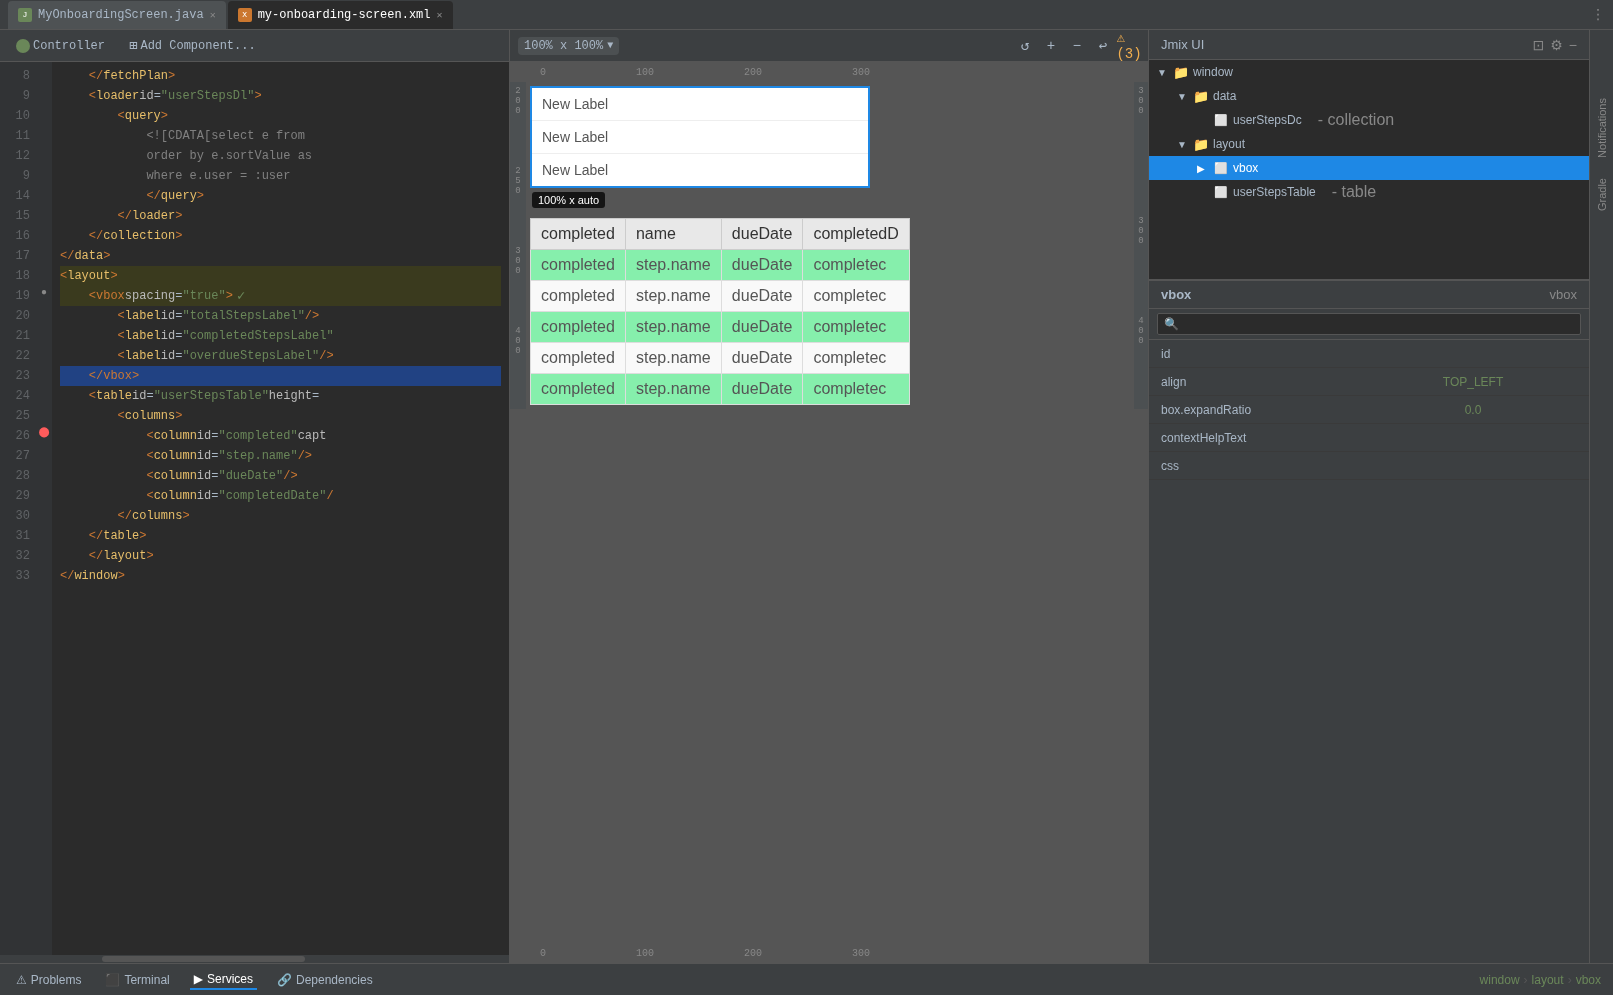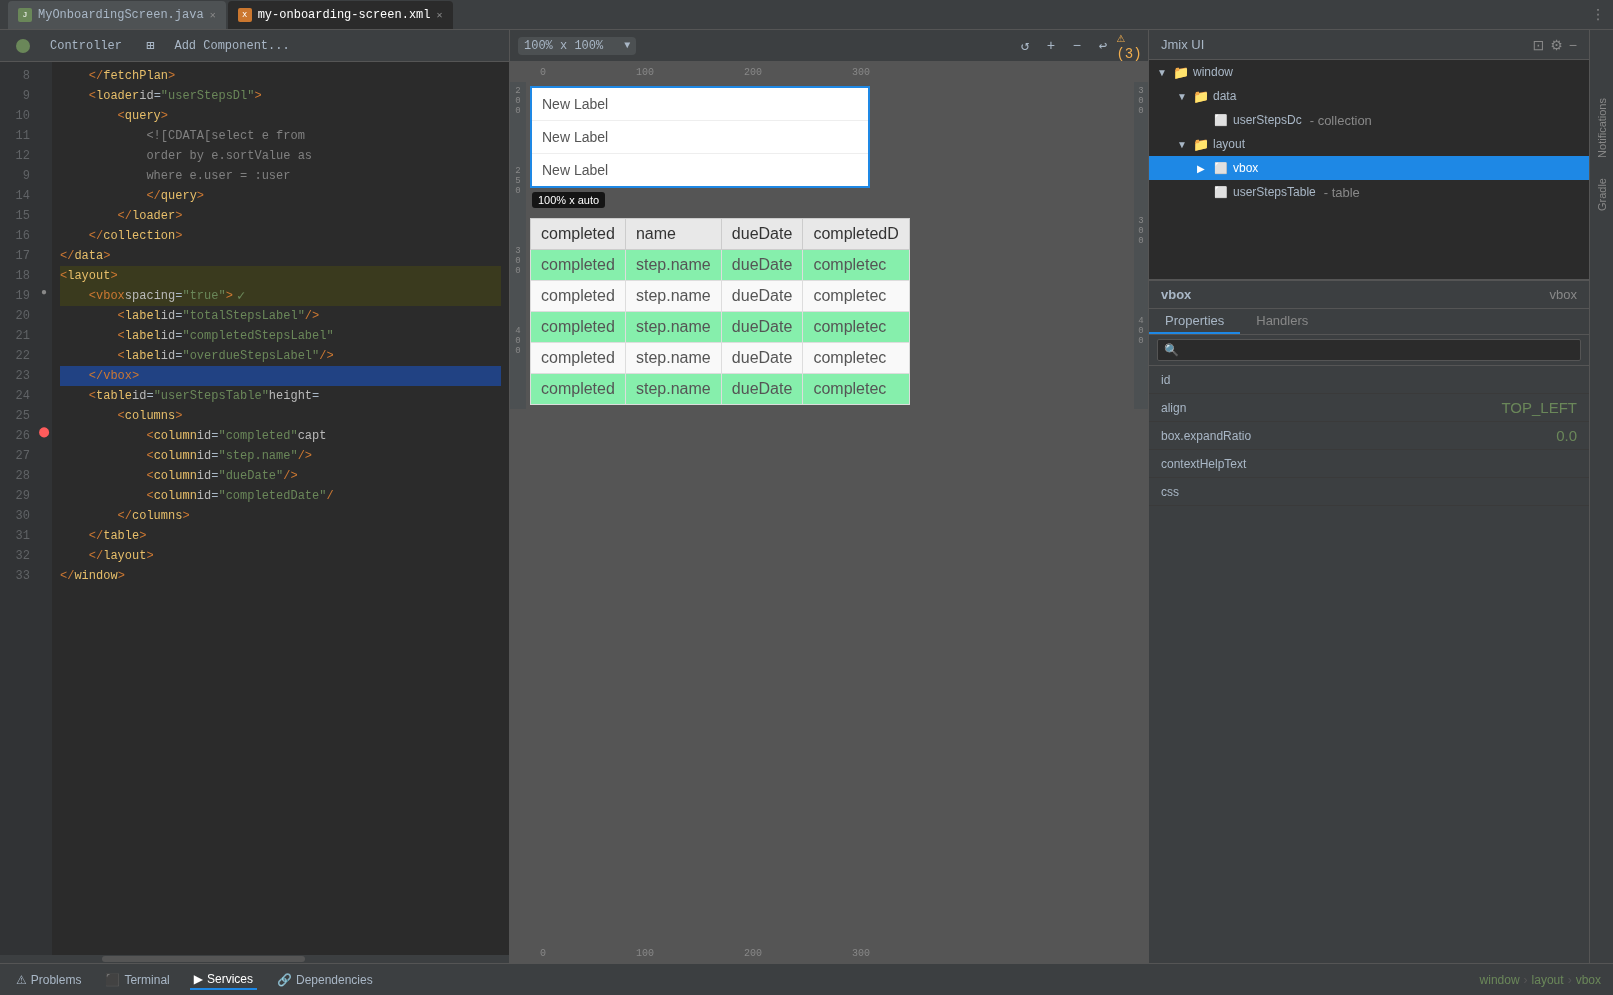--- a/index.html
+++ b/index.html
@@ -14,21 +14,21 @@
     .tab-icon { width: 14px; height: 14px; background: #6a8759; border-radius: 2px; display: flex; align-items: center; justify-content: center; font-size: 8px; color: #fff; }
     .tab-icon.xml { background: #cb772f; }
     .title-bar-right { display: flex; align-items: center; gap: 8px; color: #888; font-size: 14px; }
 
     
     .main { display: flex; flex: 1; overflow: hidden; }
 
     
     .editor-panel { width: 510px; display: flex; flex-direction: column; background: #2b2b2b; flex-shrink: 0; border-right: 1px solid #555; }
     .editor-toolbar { background: #3c3f41; height: 32px; display: flex; align-items: center; padding: 0 8px; gap: 8px; border-bottom: 1px solid #555; flex-shrink: 0; }
-    .editor-btn { background: none; border: none; color: #a9b7c6; cursor: pointer; padding: 2px 8px; font-size: 12px; display: flex; align-items: center; gap: 20px; }
+    .editor-btn { background: none; border: none; color: #a9b7c6; cursor: pointer; padding: 2px 8px; font-size: 12px; display: flex; align-items: center; gap: 3px; }
     .editor-content { flex: 1; overflow-y: auto; display: flex; }
     .line-numbers { width: 36px; background: #313335; text-align: right; padding: 4px 6px 4px 0; color: #606366; font-size: 12px; line-height: 20px; flex-shrink: 0; user-select: none; }
     .line-numbers div { height: 20px; }
     .gutter { width: 16px; background: #313335; flex-shrink: 0; display: flex; flex-direction: column; }
     .gutter-cell { height: 20px; display: flex; align-items: center; justify-content: center; }
     .code-area { flex: 1; padding: 4px 8px; overflow-x: auto; }
     .code-line { height: 20px; line-height: 20px; white-space: pre; display: flex; align-items: center; }
     .code-line.highlighted { background: #3a3a1e; }
     .code-line.selected { background: #214283; }
     .kw { color: #cc7832; }
@@ -37,21 +37,21 @@
     .tag { color: #e8bf6a; }
     .bracket { color: #cc7832; }
     .comment-text { color: #808080; }
     .checkmark { color: #6a8759; font-size: 14px; margin-left: 4px; }
     .scrollbar-h { height: 8px; background: #3c3f41; flex-shrink: 0; position: relative; }
     .scrollbar-thumb { position: absolute; height: 6px; top: 1px; left: 20%; width: 40%; background: #555; border-radius: 3px; }
 
     
     .preview-panel { flex: 1; display: flex; flex-direction: column; background: #3c3f41; border-right: 1px solid #555; }
     .preview-toolbar { background: #3c3f41; height: 32px; display: flex; align-items: center; padding: 0 8px; gap: 6px; border-bottom: 1px solid #555; flex-shrink: 0; }
-    .preview-zoom { display: flex; align-items: center; gap: 21px; background: #4c5052; border-radius: 4px; padding: 2px 6px; font-size: 12px; }
+    .preview-zoom { display: flex; align-items: center; gap: 4px; background: #4c5052; border-radius: 4px; padding: 2px 6px; font-size: 12px; }
     .preview-toolbar-icons { display: flex; gap: 4px; margin-left: auto; }
     .preview-icon { width: 22px; height: 22px; display: flex; align-items: center; justify-content: center; color: #a9b7c6; font-size: 14px; cursor: pointer; }
     .preview-content { flex: 1; overflow: auto; background: #555; position: relative; }
     .preview-table { width: 100%; border-collapse: collapse; background: #86efac; font-family: sans-serif; font-size: 16px; }
     .preview-table th { background: #e8e8e8; border: 1px solid #ccc; padding: 6px 10px; text-align: left; color: #333; font-weight: normal; }
     .preview-table td { border: 1px solid #ddd; padding: 6px 10px; color: #555; }
     .preview-table tr:nth-child(even) td { background: #f9f9f9; }
 
     
     .right-panel { width: 440px; display: flex; flex-direction: column; background: #3c3f41; flex-shrink: 0; }
@@ -59,36 +59,36 @@
     .jmix-title-icons { margin-left: auto; display: flex; gap: 6px; color: #888; }
     .jmix-upper { flex: 1; max-height: 220px; overflow-y: auto; background: #2b2b2b; border-bottom: 1px solid #555; }
     .tree-item { display: flex; align-items: center; padding: 2px 8px; font-family: sans-serif; font-size: 13px; cursor: pointer; height: 24px; }
     .tree-item.selected { background: #1e88e5; color: white; }
     .tree-indent { width: 20px; flex-shrink: 0; }
     .tree-arrow { width: 16px; flex-shrink: 0; font-size: 10px; }
     .tree-icon { width: 16px; height: 16px; margin-right: 4px; flex-shrink: 0; display: flex; align-items: center; justify-content: center; }
     .folder-icon { color: #dcb67a; font-size: 13px; }
     .component-icon { color: #6a8759; font-size: 11px; }
     .tree-label { font-size: 12px; }
-    .tree-sublabel { color: #888; font-size: 13px; margin-left: 8px; }
+    .tree-sublabel { color: #888; font-size: 16px; margin-left: 16px; }
 
     
     .props-panel { background: #3c3f41; display: flex; flex-direction: column; border-top: 1px solid #555; height: 380px; flex-shrink: 0; }
     .props-header { display: flex; align-items: center; padding: 6px 12px; gap: 8px; border-bottom: 1px solid #555; }
     .props-title { font-family: sans-serif; font-size: 13px; color: #a9b7c6; font-weight: bold; }
     .props-subtitle { font-family: sans-serif; font-size: 13px; color: #888; margin-left: auto; }
     .props-tabs { display: flex; gap: 0; border-bottom: 1px solid #555; }
     .props-tab { padding: 4px 16px; font-family: sans-serif; font-size: 13px; cursor: pointer; color: #888; }
     .props-tab.active { color: #a9b7c6; border-bottom: 2px solid #1e88e5; }
     .props-search { padding: 4px 8px; border-bottom: 1px solid #555; }
     .props-search input { width: 100%; background: #2b2b2b; border: 1px solid #555; color: #a9b7c6; padding: 3px 6px; font-size: 12px; border-radius: 2px; }
     .props-list { flex: 1; overflow-y: auto; }
     .prop-row { display: flex; align-items: center; padding: 4px 12px; border-bottom: 1px solid #3a3a3a; height: 28px; }
     .prop-name { color: #a9b7c6; font-family: sans-serif; font-size: 12px; flex: 1; }
-    .prop-value { color: #6a8759; font-family: sans-serif; font-size: 15px; flex: 1; text-align: right; }
+    .prop-value { color: #6a8759; font-family: sans-serif; font-size: 12px; flex: 1; text-align: center; }
     .prop-checkbox { width: 14px; height: 14px; border: 1px solid #555; background: #2b2b2b; display: inline-block; }
 
     
     .side-tabs { width: 24px; background: #3c3f41; display: flex; flex-direction: column; align-items: center; padding-top: 60px; gap: 4px; border-left: 1px solid #555; flex-shrink: 0; }
     .side-tab { writing-mode: vertical-rl; transform: rotate(180deg); padding: 8px 4px; font-size: 11px; font-family: sans-serif; color: #888; cursor: pointer; }
 
     
     .bottom-bar { background: #3c3f41; height: 32px; display: flex; align-items: center; padding: 0 12px; border-top: 1px solid #555; flex-shrink: 0; gap: 16px; }
     .bottom-tab { display: flex; align-items: center; gap: 4px; color: #a9b7c6; font-family: sans-serif; font-size: 12px; cursor: pointer; padding: 2px 4px; }
     .bottom-tab.active { color: white; border-bottom: 2px solid #1e88e5; }
@@ -380,24 +380,20 @@
         <span class="tree-label">userStepsTable</span>
         <span class="tree-sublabel">- table</span>
       </div>
     </div>
 
     <div class="props-panel">
       <div class="props-header">
         <span class="props-title">vbox</span>
         <span class="props-subtitle">vbox</span>
       </div>
-      <div class="props-tabs">
-        <div class="props-tab active">Properties</div>
-        <div class="props-tab">Handlers</div>
-      </div>
       <div class="props-search">
         <input type="text" placeholder="🔍" style="width: 100%; background: rgb(43, 43, 43); border: 1px solid rgb(85, 85, 85); color: rgb(169, 183, 198); padding: 3px 6px; font-size: 12px; border-radius: 2px; outline: none;">
       </div>
       <div class="props-list">
         <div class="prop-row">
           <span class="prop-name">id</span>
           <span class="prop-value"></span>
         </div>
         <div class="prop-row">
           <span class="prop-name">align</span>

